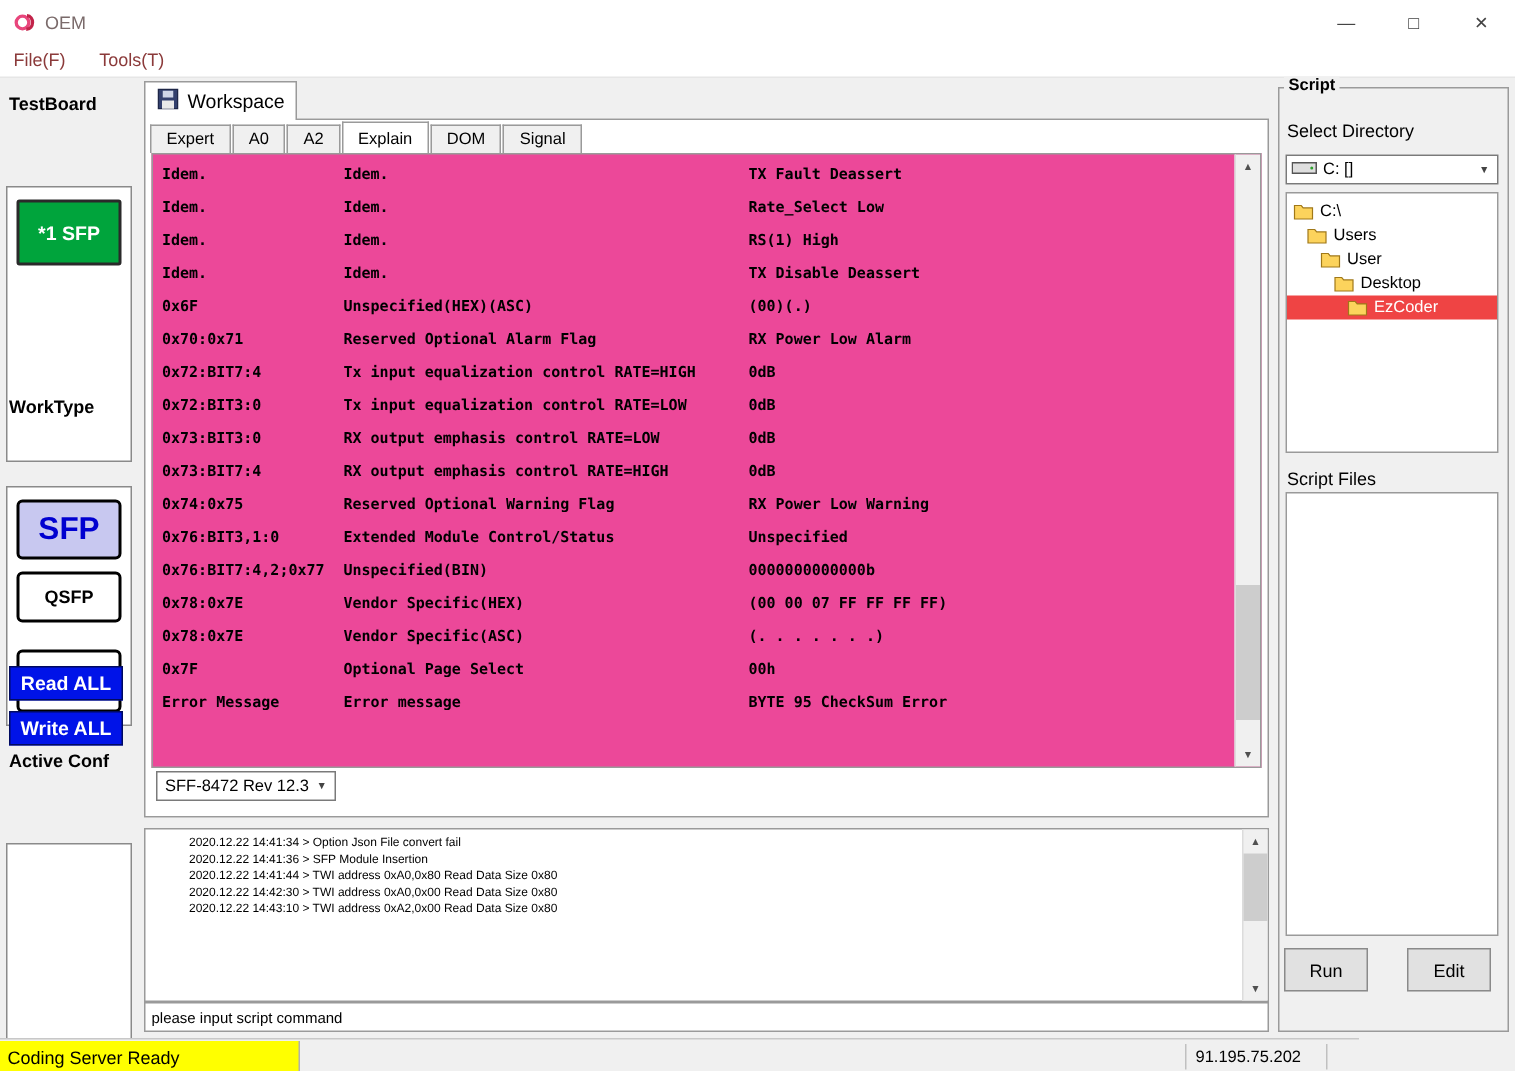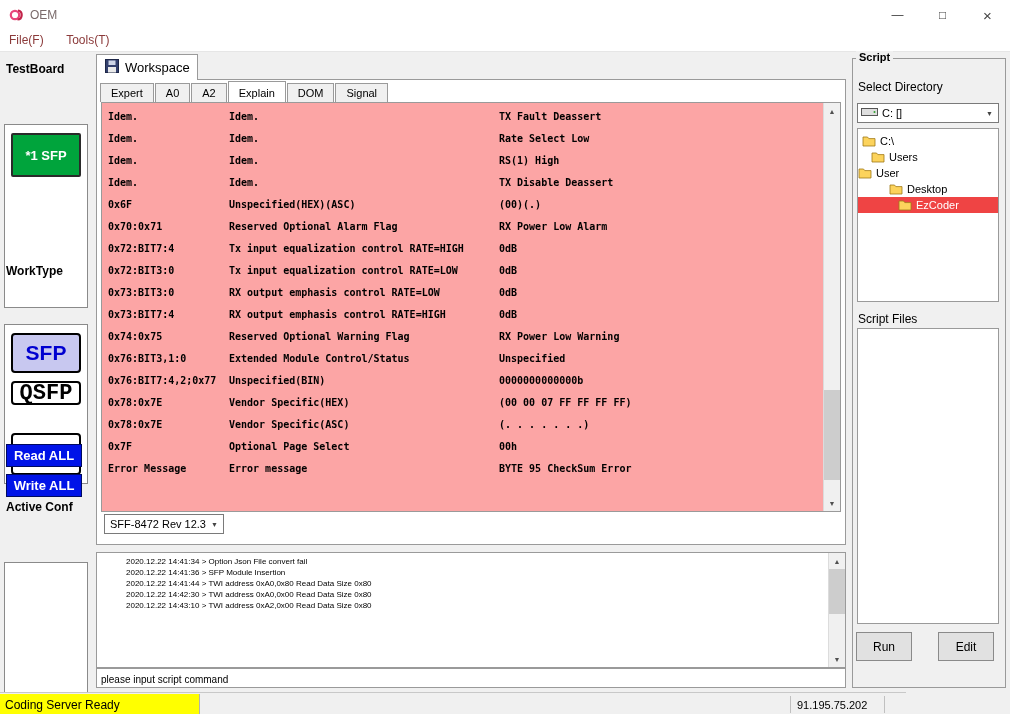--- a/index.html
+++ b/index.html
@@ -20,34 +20,34 @@
   .menu-item{display:inline-block;padding:3px 9px 0 9px;font-size:12px;color:#8b3a3a;}
 
   
   .side-label{position:absolute;font-weight:bold;font-size:12px;color:#000;}
   .groupbox{position:absolute;background:#fff;border:1px solid #8a8a8a;margin-top:46px;}
   #testboard-box{left:4px;top:78px;width:84px;height:184px;}
   .board-btn{position:absolute;left:6px;top:8px;width:70px;height:44px;background:#00a43c;border:2px solid #2a2a2a;color:#fff;font-weight:bold;font-size:13px;display:flex;align-items:center;justify-content:center;border-radius:2px;}
   #worktype-box{left:4px;top:278px;width:84px;height:160px;}
   .wt-btn{position:absolute;left:6px;width:70px;border:2px solid #000;border-radius:4px;display:flex;align-items:center;justify-content:center;font-weight:bold;background:#fff;color:#000;}
   .wt-sfp{top:8px;height:40px;background:#c8c8f0;color:#0000d0;font-size:21px;}
-  .wt-qsfp{top:56px;height:24px;font-size:22px;font-family:Liberation Mono, monospace;}
+  .wt-qsfp{top:56px;height:34px;font-size:12px;}
   .wt-xfp{top:108px;height:42px;font-size:17px;}
   .action-btn{position:absolute;left:6px;width:76px;height:23px;background:#0013e8;color:#fff;font-weight:bold;font-size:13px;display:flex;align-items:center;justify-content:center;border:1px solid #000a60;}
   #read-all{top:444px;}
   #write-all{top:474px;}
   #activeconf-box{left:4px;top:516px;width:84px;height:164px;}
 
   
   .ws-tab{position:absolute;left:96px;top:54px;width:102px;height:26px;background:#fff;border:1px solid #9a9a9a;border-bottom:none;display:flex;align-items:center;gap:6px;padding-left:8px;font-size:13px;z-index:3;}
   .ws-panel{position:absolute;left:96px;top:79px;width:750px;height:466px;background:#fff;border:1px solid #9a9a9a;}
   .tabs{position:absolute;left:100px;top:83px;display:flex;z-index:2;}
   .tab{padding:3px 10px 0 10px;font-size:11px;background:#f0f0f0;border:1px solid #9a9a9a;border-bottom:none;margin-right:1px;height:19px;}
   .tab.active{background:#fff;height:21px;margin-top:-2px;padding-top:5px;}
-  .table-box{position:absolute;left:101px;top:102px;width:740px;height:410px;border:1px solid #9a9a9a;background:#fca5a5;}
+  .table-box{position:absolute;left:101px;top:102px;width:740px;height:410px;border:1px solid #9a9a9a;background:#ec4899;}
   .table-rows{position:absolute;left:0;top:0;right:17px;bottom:0;overflow:hidden;padding:2px 0 0 6px;}
   .trow{display:flex;height:22px;align-items:center;font-family:"DejaVu Sans Mono",monospace;font-weight:bold;font-size:10px;white-space:pre;}
   .trow .c1{width:121px;flex:none;overflow:hidden;}
   .trow .c2{width:270px;flex:none;overflow:hidden;}
   .trow .c3{flex:1;overflow:hidden;}
 
   .combo{border:1px solid #7a7a7a;background:#fff;display:flex;align-items:center;font-size:11px;}
   .spec-combo{position:absolute;left:104px;top:514px;width:120px;height:20px;padding-left:5px;}
   .combo-arrow{margin-left:auto;font-size:7px;color:#444;padding:0 5px;}
 
@@ -312,21 +312,21 @@
         <path d="M1 2 L5.5 2 L6.8 3.6 L13 3.6 L13 11 L1 11 Z" fill="#fcd35c" stroke="#a07818" stroke-width="0.8"></path>
       </svg>
     <span>C:\</span>
   </div>
   <div class="tree-item" style="padding-left:13px;">
     <svg width="14" height="12" viewBox="0 0 14 12">
         <path d="M1 2 L5.5 2 L6.8 3.6 L13 3.6 L13 11 L1 11 Z" fill="#fcd35c" stroke="#a07818" stroke-width="0.8"></path>
       </svg>
     <span>Users</span>
   </div>
-  <div class="tree-item" style="">
+  <div class="tree-item" style="padding-left:22px;">
     <svg width="14" height="12" viewBox="0 0 14 12">
         <path d="M1 2 L5.5 2 L6.8 3.6 L13 3.6 L13 11 L1 11 Z" fill="#fcd35c" stroke="#a07818" stroke-width="0.8"></path>
       </svg>
     <span>User</span>
   </div>
   <div class="tree-item" style="padding-left:31px;">
     <svg width="14" height="12" viewBox="0 0 14 12">
         <path d="M1 2 L5.5 2 L6.8 3.6 L13 3.6 L13 11 L1 11 Z" fill="#fcd35c" stroke="#a07818" stroke-width="0.8"></path>
       </svg>
     <span>Desktop</span>

